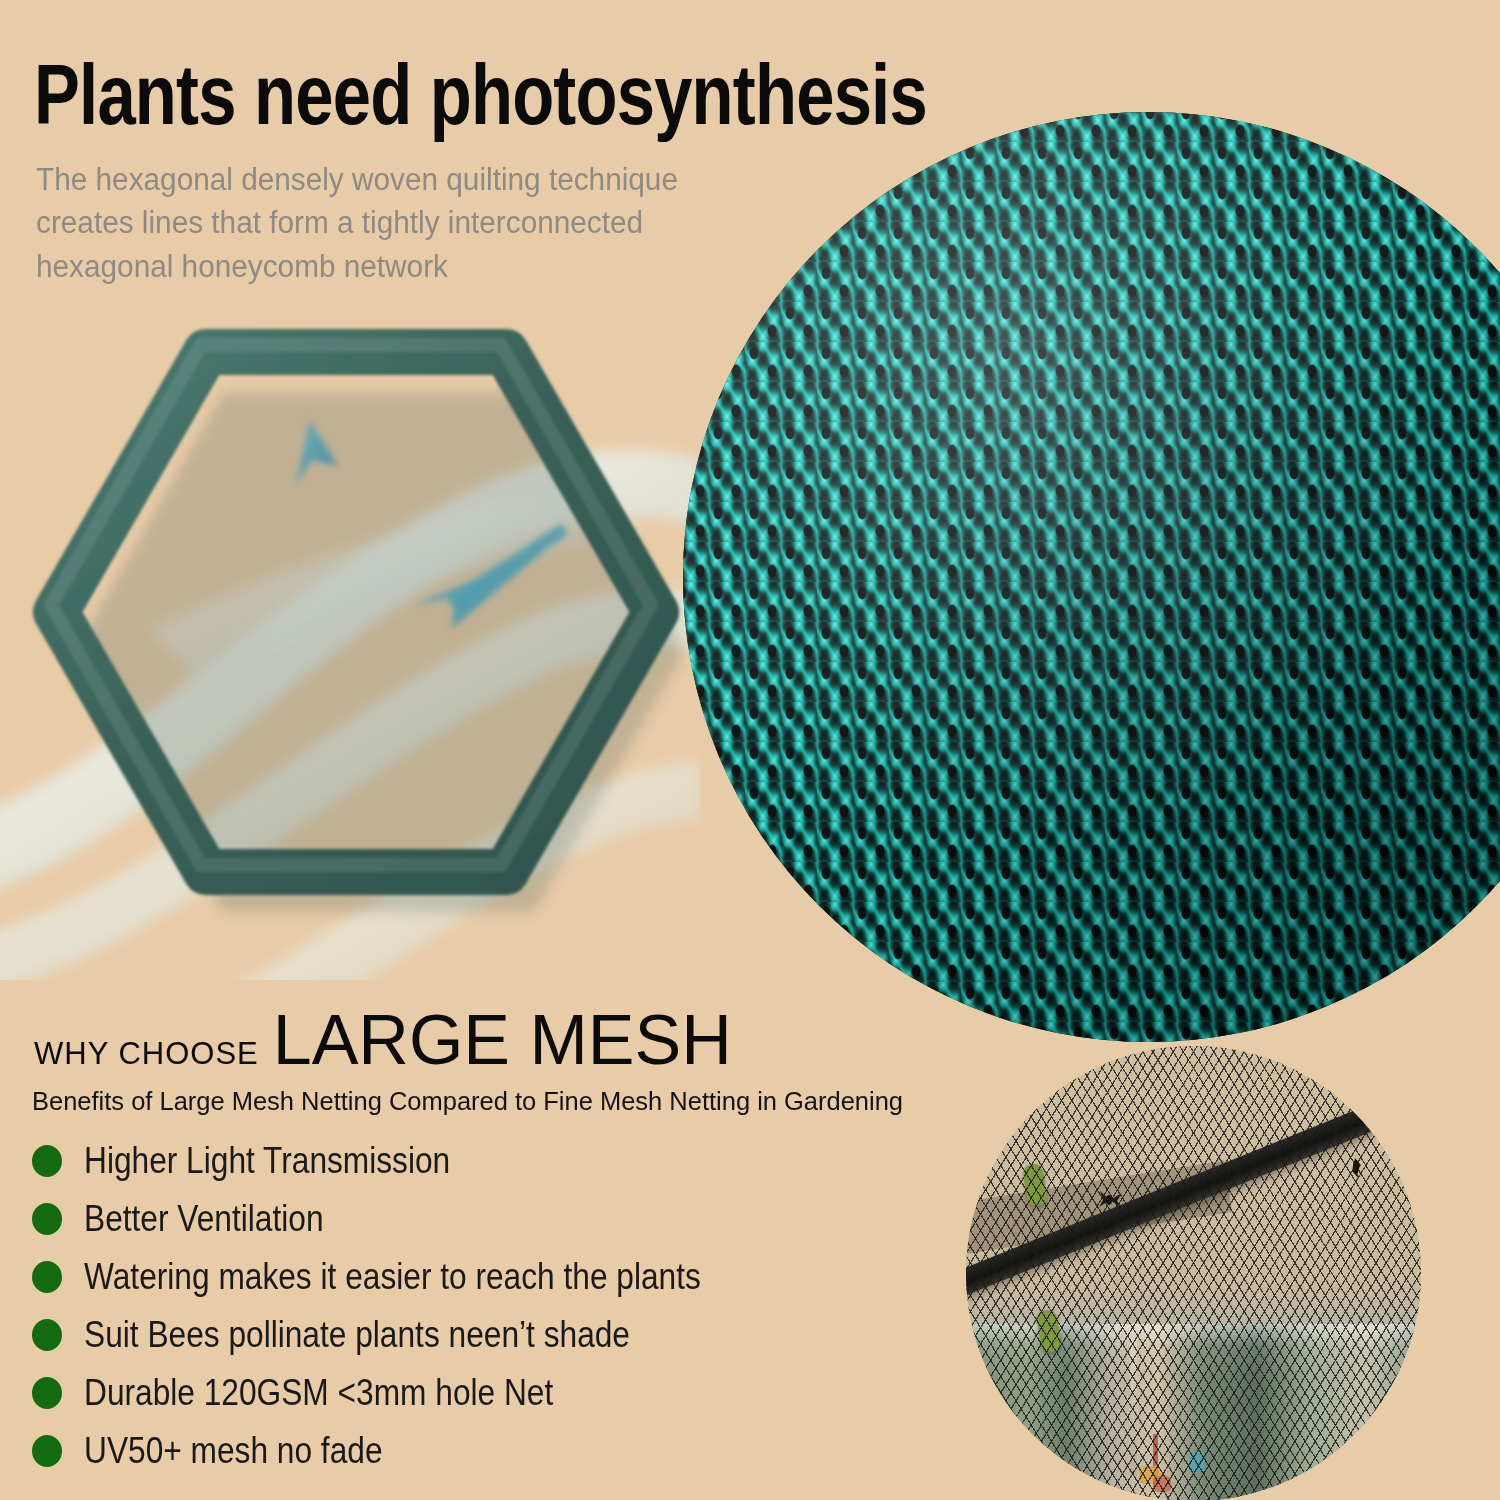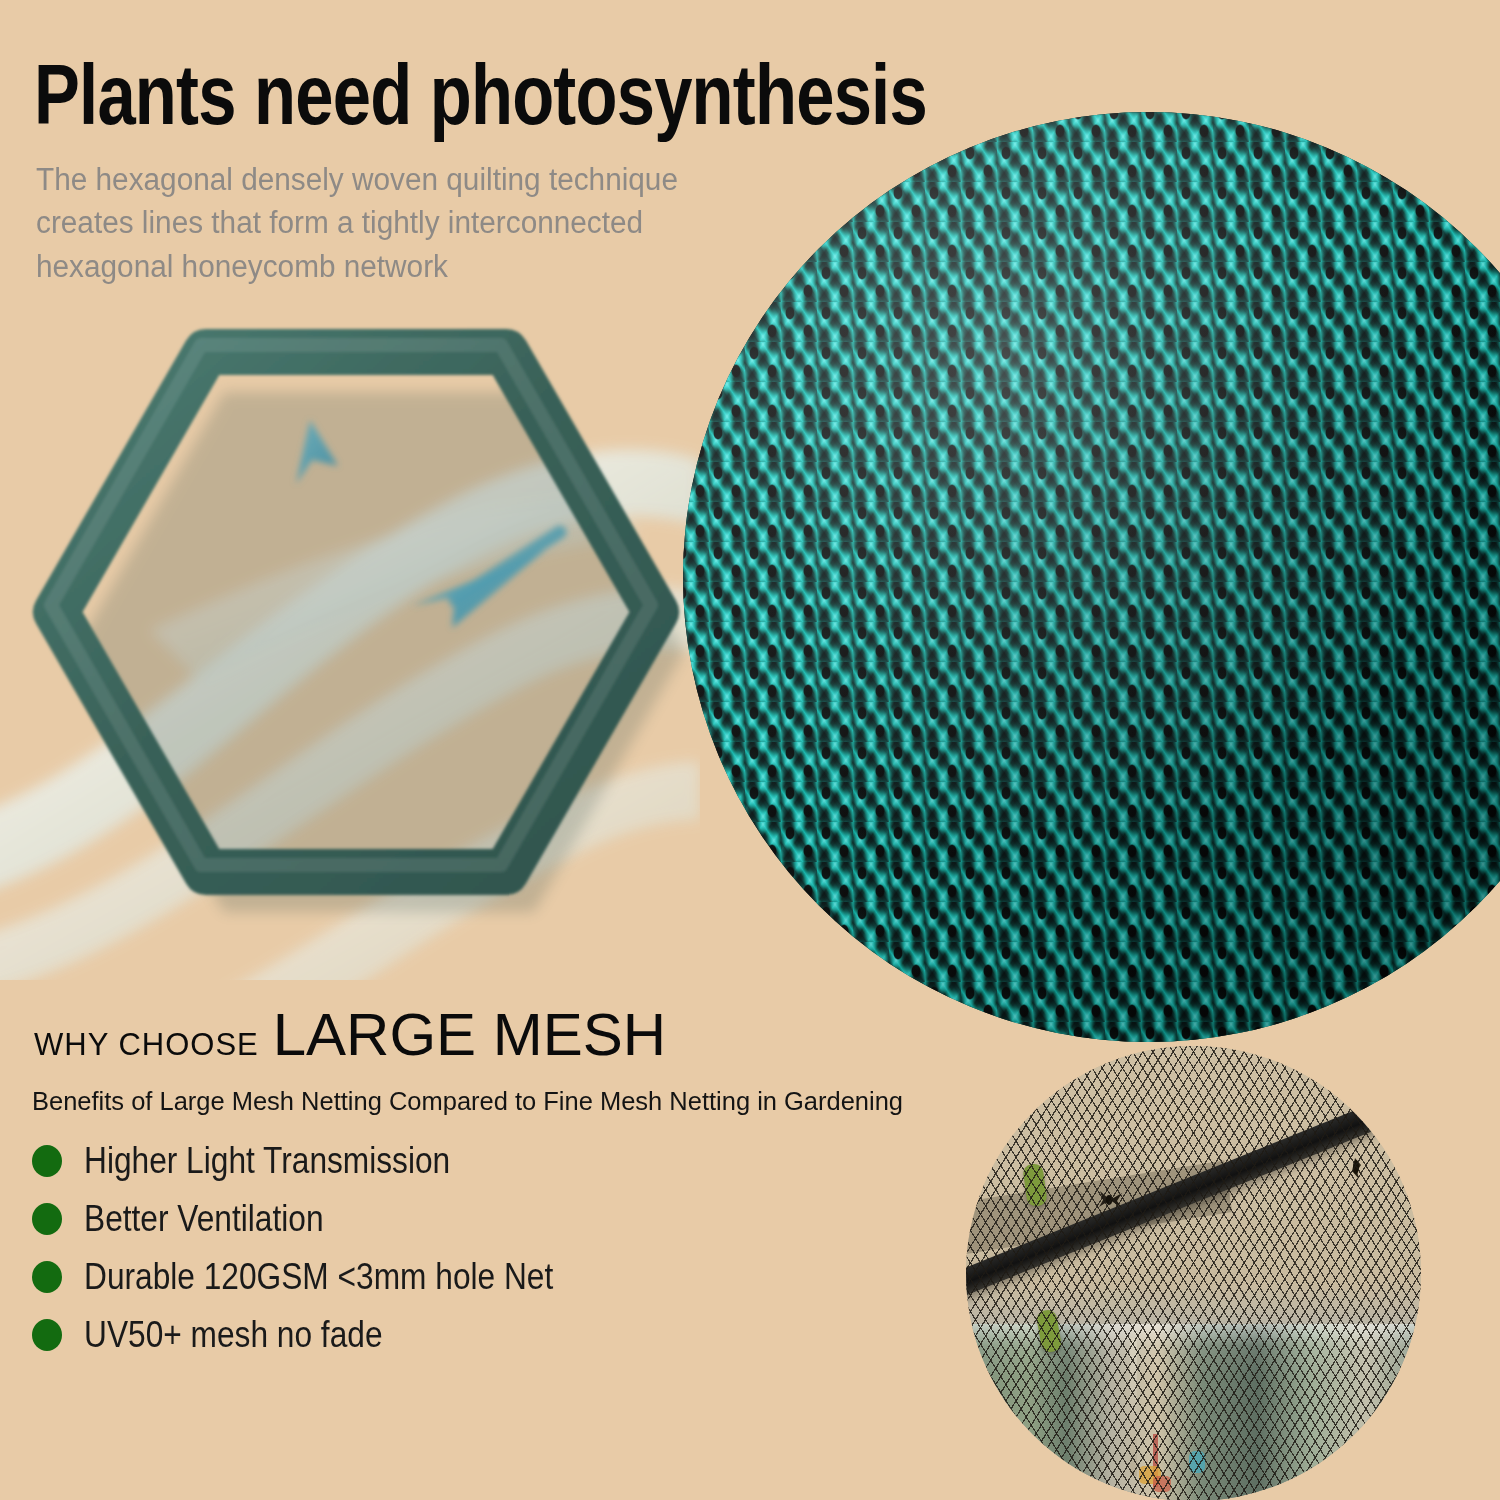--- a/index.html
+++ b/index.html
@@ -71,21 +71,21 @@
   }
 
   
   .why-line{
     position:absolute;left:34px;top:1000px;
     white-space:nowrap;
     color:#0b0b0b;
     font-family:"Liberation Sans",sans-serif;
   }
   .why-small{font-size:31px;letter-spacing:1px;vertical-align:baseline;}
-  .why-big{font-size:60px;font-weight:normal;letter-spacing:0px;margin-left:14px;text-align:center;}
+  .why-big{font-size:70px;font-weight:normal;letter-spacing:0px;margin-left:14px;text-align:center;}
   .benefits{
     position:absolute;left:32px;top:1086px;
     font-family:"Liberation Sans",sans-serif;
     font-size:26px;
     color:#141414;
     transform:scaleX(0.98);
     transform-origin:left top;
     white-space:nowrap;
   }
 
@@ -236,20 +236,28 @@
     <div class="bullet-row">
       <span class="dot"></span>
       <span class="bullet-text">Higher Light Transmission</span>
     </div>
     <div class="bullet-row">
       <span class="dot"></span>
       <span class="bullet-text">Better Ventilation</span>
     </div>
     <div class="bullet-row">
       <span class="dot"></span>
+      <span class="bullet-text">Watering makes it easier to reach the plants</span>
+    </div>
+    <div class="bullet-row">
+      <span class="dot"></span>
+      <span class="bullet-text">Suit Bees pollinate plants neen’t shade</span>
+    </div>
+    <div class="bullet-row">
+      <span class="dot"></span>
       <span class="bullet-text">Durable 120GSM &lt;3mm hole Net</span>
     </div>
     <div class="bullet-row">
       <span class="dot"></span>
       <span class="bullet-text">UV50+ mesh no fade</span>
     </div>
   </div>
 
   <div class="fine-circle">
     <div class="fine-bg"></div>

